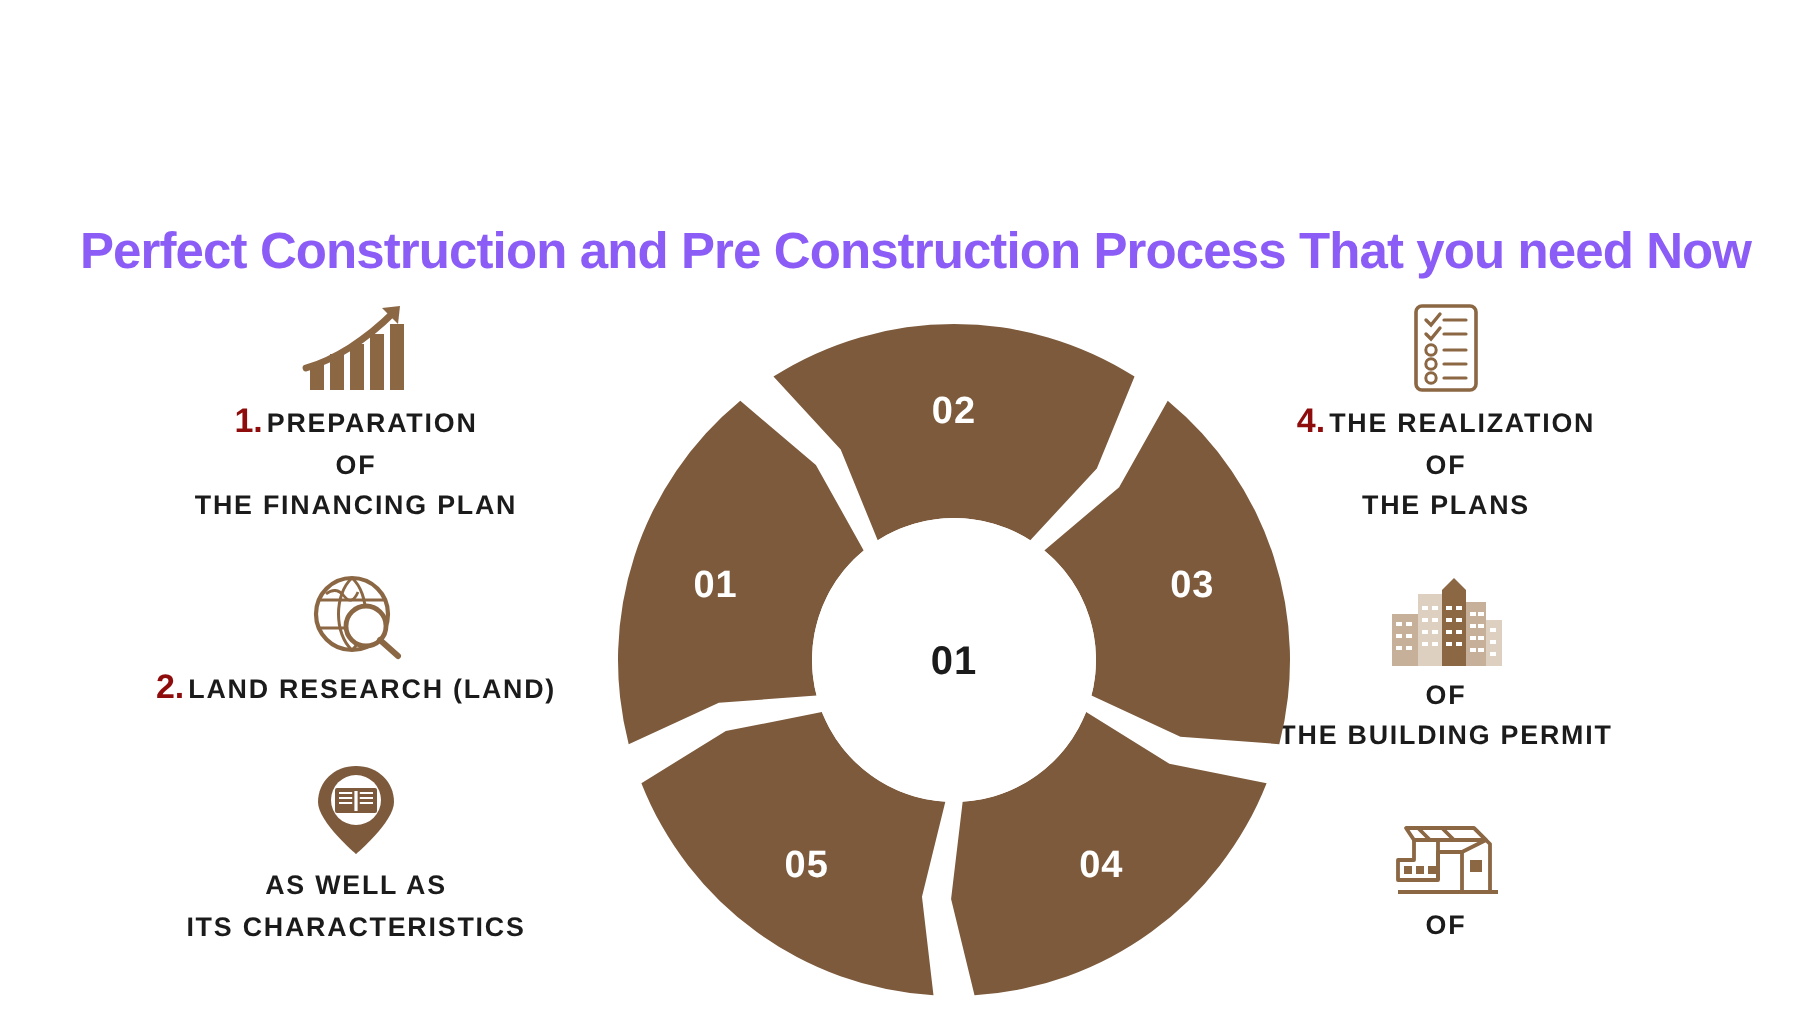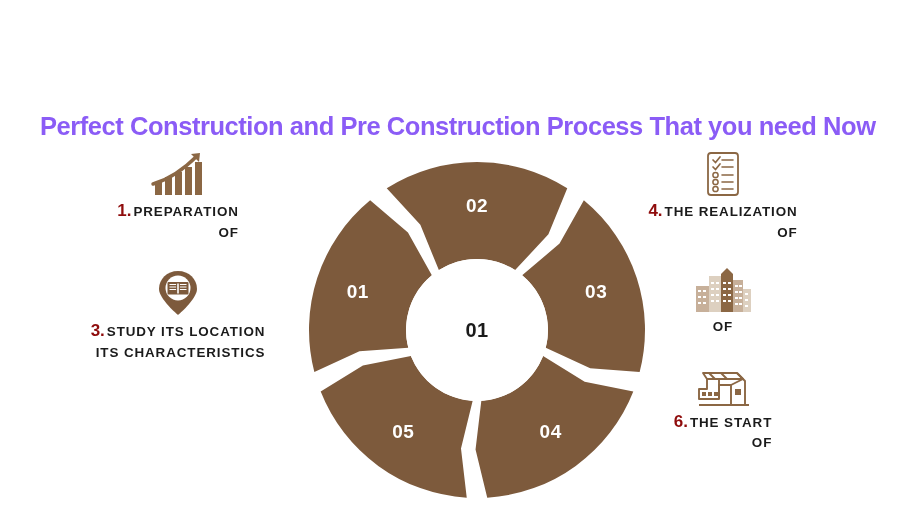--- a/index.html
+++ b/index.html
@@ -49,21 +49,21 @@
     width: 100%;
   }
 
   .step-icon {
     display: block;
     line-height: 0;
     margin-bottom: 3px;
   }
 
   .step-text {
-    text-align: right;
+    text-align: center;
     color: #1b1b1b;
     font-size: 13.4px;
     font-weight: bold;
     letter-spacing: 0.9px;
     line-height: 20.5px;
     text-transform: uppercase;
     font-family: "Liberation Sans", sans-serif;
   }
   .step-num {
     color: #8f0c0c;
@@ -124,38 +124,55 @@
         <rect x="48" y="12" width="7" height="33" fill="#8b6744"></rect>
         <path d="M6 34 C20 30 36 20 50 6" stroke="#8b6744" stroke-width="3.4" fill="none" stroke-linecap="round"></path>
         <path d="M44 4 L53 3 L52 12 Z" fill="#8b6744"></path>
       </svg>
     </span>
     <div class="step-text">
       <span class="step-line">
         <span class="step-num">1.</span><span>PREPARATION</span>
       </span>
       <span class="step-line">OF</span>
-    </div>
-  </div>
-
+      <span class="step-line">THE FINANCING PLAN</span>
+    </div>
+  </div>
+
+  <div class="step" id="step-2">
+    <span class="step-icon">
+      <svg width="58" height="46" viewBox="0 0 58 46">
+        <circle cx="27" cy="22" r="18" fill="none" stroke="#8b6744" stroke-width="2.1"></circle>
+        <path d="M27 4 C18 12 18 32 27 40" fill="none" stroke="#8b6744" stroke-width="1.5"></path>
+        <path d="M27 4 C36 12 36 32 27 40" fill="none" stroke="#8b6744" stroke-width="1.5"></path>
+        <path d="M10 15 H44 M10 29 H44" fill="none" stroke="#8b6744" stroke-width="1.5"></path>
+        <path d="M14 12 q5 -4 9 1 t7 -2" fill="none" stroke="#8b6744" stroke-width="1.4"></path>
+        <circle cx="34" cy="28" r="10" fill="#ffffff" stroke="#8b6744" stroke-width="2.4"></circle>
+        <line x1="41" y1="35" x2="50" y2="43" stroke="#8b6744" stroke-width="3" stroke-linecap="round"></line>
+      </svg>
+    </span>
+    <div class="step-text">
+      <span class="step-line">
+        <span class="step-num">2.</span><span>LAND RESEARCH (LAND)</span>
+      </span>
+    </div>
+  </div>
 
   <div class="step" id="step-3">
     <span class="step-icon">
       <svg width="50" height="50" viewBox="0 0 50 50">
         <path d="M25 3 C14 3 6 11 6 21 C6 31 25 47 25 47 C25 47 44 31 44 21 C44 11 36 3 25 3 Z" fill="#7d5a3c"></path>
         <circle cx="25" cy="20" r="12.5" fill="#ffffff"></circle>
         <rect x="14.5" y="14" width="21" height="12.5" rx="1" fill="#7d5a3c"></rect>
         <path d="M25 15.5 L25 25.5" stroke="#ffffff" stroke-width="1.6"></path>
         <path d="M16.5 16.5 h6.6 M16.5 19 h6.6 M16.5 21.5 h6.6 M26.9 16.5 h6.6 M26.9 19 h6.6 M26.9 21.5 h6.6" stroke="#ffffff" stroke-width="1.1"></path>
       </svg>
     </span>
     <div class="step-text">
-      <span class="step-line">
-        <span class="step-num">3.</span><span>STUDY ITS LOCATION</span>
-      </span>
+      <span class="step-line">AS WELL AS</span>
       <span class="step-line">ITS CHARACTERISTICS</span>
     </div>
   </div>
 </div>
 
 <div class="col" id="col-right">
 
   <div class="step" id="step-4">
     <span class="step-icon">
       <svg width="46" height="48" viewBox="0 0 46 48">
@@ -166,20 +183,21 @@
         <circle cx="15.5" cy="32" r="2.6" fill="none" stroke="#8b6744" stroke-width="1.5"></circle>
         <circle cx="15.5" cy="39" r="2.6" fill="none" stroke="#8b6744" stroke-width="1.5"></circle>
         <path d="M22 10 h11 M22 17 h11 M22 25 h11 M22 32 h11 M22 39 h11" stroke="#8b6744" stroke-width="1.6" stroke-linecap="round"></path>
       </svg>
     </span>
     <div class="step-text">
       <span class="step-line">
         <span class="step-num">4.</span><span>THE REALIZATION</span>
       </span>
       <span class="step-line">OF</span>
+      <span class="step-line">THE PLANS</span>
     </div>
   </div>
 
   <div class="step" id="step-5">
     <span class="step-icon">
       <svg width="62" height="48" viewBox="0 0 62 48">
         <rect x="4" y="20" width="13" height="26" fill="#c7b09a"></rect>
         <rect x="17" y="10" width="12" height="36" fill="#ddd0c0"></rect>
         <path d="M29 46 V8 l6 -6 l6 6 V46 Z" fill="#8b6744"></path>
         <rect x="41" y="14" width="10" height="32" fill="#c7b09a"></rect>
@@ -216,20 +234,21 @@
           <rect x="43" y="37" width="3" height="2"></rect>
             <rect x="47" y="37" width="3" height="2"></rect>
           <rect x="53" y="27" width="3" height="2"></rect>
             <rect x="53" y="33" width="3" height="2"></rect>
           <rect x="53" y="39" width="3" height="2"></rect>
         </g>
       </svg>
     </span>
     <div class="step-text">
       <span class="step-line">OF</span>
+      <span class="step-line">THE BUILDING PERMIT</span>
     </div>
   </div>
 
   <div class="step" id="step-6">
     <span class="step-icon">
       <svg width="60" height="48" viewBox="0 0 60 48">
         <g fill="none" stroke="#8b6744" stroke-width="1.9" stroke-linejoin="round">
           <path d="M10 12 H44 L50 18 H14 Z"></path>
           <path d="M14 18 V28 H6 V38 H26 V18"></path>
           <path d="M26 38 V24 H38 V44 H52 V20 L44 12"></path>
@@ -237,23 +256,20 @@
           <path d="M6 44 H56"></path>
           <path d="M16 12 l6 6 M28 12 l6 6"></path>
         </g>
         <rect x="9" y="31" width="4" height="4" fill="#8b6744"></rect>
         <rect x="15" y="31" width="4" height="4" fill="#8b6744"></rect>
         <rect x="21" y="31" width="4" height="4" fill="#8b6744"></rect>
         <rect x="42" y="28" width="6" height="6" fill="#8b6744"></rect>
       </svg>
     </span>
     <div class="step-text">
-      <span class="step-line">
-        <span class="step-num">6.</span><span>THE START</span>
-      </span>
       <span class="step-line">OF</span>
 
     </div>
   </div>
 </div>
 
 <div id="donut-wheel">
   <svg width="340" height="340" viewBox="0 0 340 340">
     <g id="donut-segments">
         <path d="M 101.26151753315435 187.77698028786534 L 52.42573796694177 191.36686470640376 L 7.3511964164779044 212.0638406811462 A 168 168 0 0 1 63.13885899333569 40.367069990863 L 100.94601388617113 72.47155798542083 L 124.83844636027877 115.21465457947187 A 71 71 0 0 0 101.26151753315435 187.77698028786534 Z" fill="#7d5a3c"></path>

